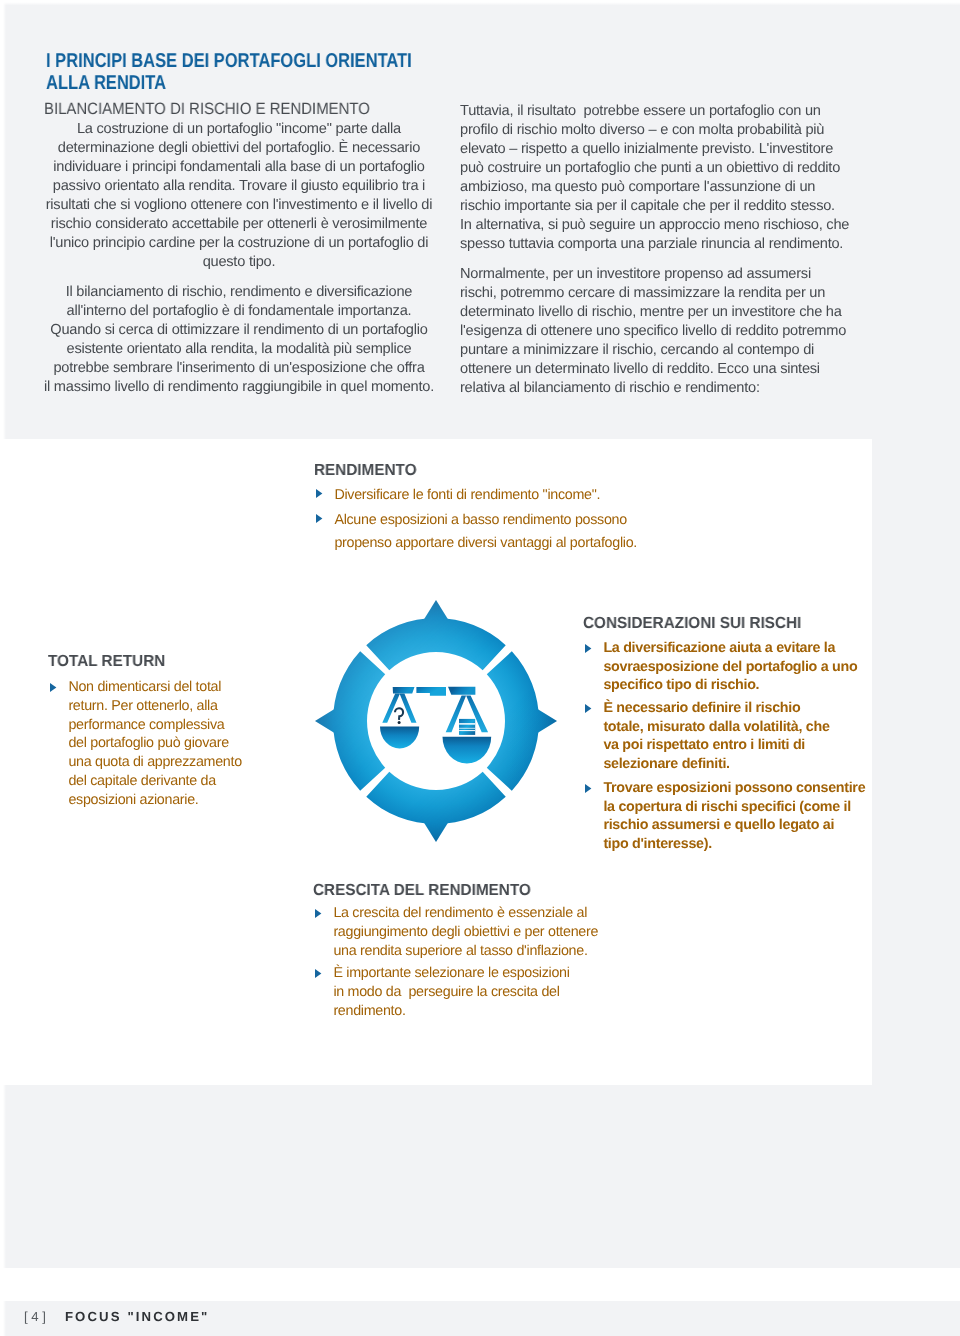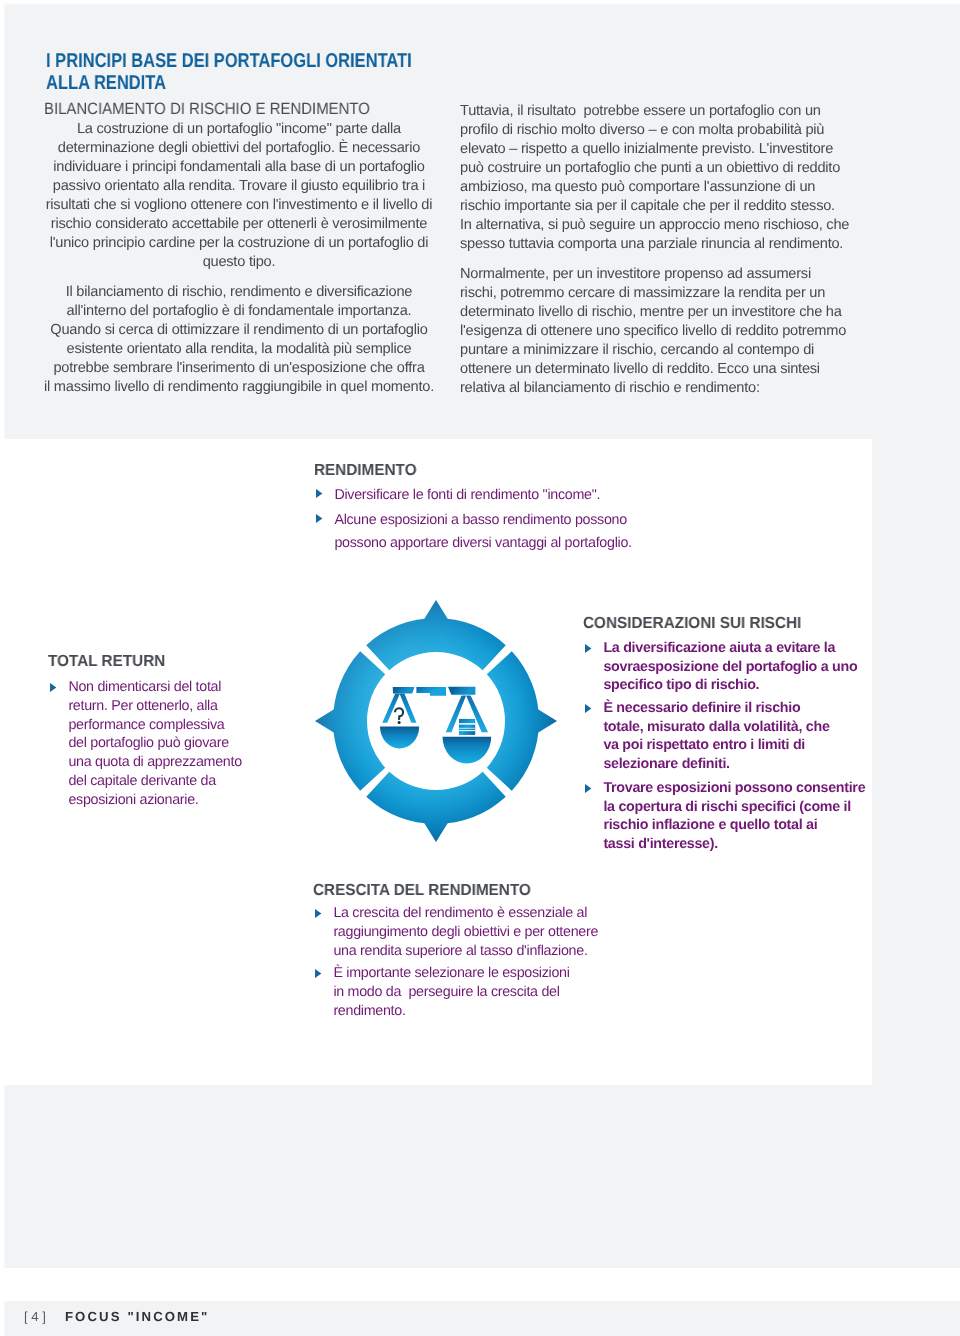--- a/index.html
+++ b/index.html
@@ -27,21 +27,21 @@
   .col{position:absolute;font-size:14.6px;line-height:19px;color:#464a4f;letter-spacing:-0.235px;}
   #col-l{left:44px;top:120px;text-align:center;}
   #col-r{left:460px;top:102px;}
   .col .para{margin:0 0 10.8px 0;}
   .col .para:last-child{margin-bottom:4px;}
 
   .sechead{position:absolute;left:0;top:0;font-size:16.1px;font-weight:bold;color:#464a4f;
     line-height:16.1px;white-space:pre;transform:scaleX(0.95);transform-origin:0 0;}
   .bullets{margin:0;padding:0;list-style:none;position:absolute;left:0;top:22.2px;width:100%;}
   .bullets li{position:relative;padding-left:20.4px;margin:0 0 5px 0;
-    font-size:14.3px;line-height:18.8px;color:#701a75;letter-spacing:-0.3px;}
+    font-size:14.3px;line-height:18.8px;color:#a16207;letter-spacing:-0.3px;}
   #sec-total .bullets{top:24.8px;}
   #sec-risk .bullets{top:23.9px;}
   #sec-rend .bullets li{line-height:22.7px;margin-bottom:1.6px;}
   #sec-risk .bullets li{line-height:18.5px;margin-bottom:5.2px;font-weight:bold;}
   #sec-cresc .bullets li{line-height:18.9px;margin-bottom:2.6px;}
   .bullets li:last-child{margin-bottom:8px;}
   .bullets li .bul{position:absolute;left:2.2px;top:5.1px;width:6.4px;height:9px;}
   .bullets li .bul svg{display:block;}
 
   .sec{position:absolute;}
@@ -83,21 +83,21 @@
     <ul class="bullets">
       <li><span class="bul">
             <svg width="6.4" height="9" viewBox="0 0 64 90">
               <path d="M0 0 L64 45 L0 90 Z" fill="#16669f"></path>
             </svg>
           </span><span><span class="ln">Diversificare le fonti di rendimento "income".</span></span></li>
       <li><span class="bul">
             <svg width="6.4" height="9" viewBox="0 0 64 90">
               <path d="M0 0 L64 45 L0 90 Z" fill="#16669f"></path>
             </svg>
-          </span><span><span class="ln">Alcune esposizioni a basso rendimento possono</span><br><span class="ln">possono apportare diversi vantaggi al portafoglio.</span></span></li>
+          </span><span><span class="ln">Alcune esposizioni a basso rendimento possono</span><br><span class="ln">propenso apportare diversi vantaggi al portafoglio.</span></span></li>
     </ul>
   </div>
 
   <div class="sec" id="sec-total">
     <div class="sechead">TOTAL RETURN</div>
     <ul class="bullets">
       <li><span class="bul">
             <svg width="6.4" height="9" viewBox="0 0 64 90">
               <path d="M0 0 L64 45 L0 90 Z" fill="#16669f"></path>
             </svg>
@@ -115,21 +115,21 @@
           </span><span><span class="ln">La diversificazione aiuta a evitare la</span><br><span class="ln">sovraesposizione del portafoglio a uno</span><br><span class="ln">specifico tipo di rischio.</span></span></li>
       <li><span class="bul">
             <svg width="6.4" height="9" viewBox="0 0 64 90">
               <path d="M0 0 L64 45 L0 90 Z" fill="#16669f"></path>
             </svg>
           </span><span><span class="ln">È necessario definire il rischio</span><br><span class="ln">totale, misurato dalla volatilità, che</span><br><span class="ln">va poi rispettato entro i limiti di</span><br><span class="ln">selezionare definiti.</span></span></li>
       <li><span class="bul">
             <svg width="6.4" height="9" viewBox="0 0 64 90">
               <path d="M0 0 L64 45 L0 90 Z" fill="#16669f"></path>
             </svg>
-          </span><span><span class="ln">Trovare esposizioni possono consentire</span><br><span class="ln">la copertura di rischi specifici (come il</span><br><span class="ln">rischio inflazione e quello total ai</span><br><span class="ln">tassi d'interesse).</span></span></li>
+          </span><span><span class="ln">Trovare esposizioni possono consentire</span><br><span class="ln">la copertura di rischi specifici (come il</span><br><span class="ln">rischio assumersi e quello legato ai</span><br><span class="ln">tipo d'interesse).</span></span></li>
     </ul>
   </div>
 
   <div class="sec" id="sec-cresc">
     <div class="sechead">CRESCITA DEL RENDIMENTO</div>
     <ul class="bullets">
       <li><span class="bul">
             <svg width="6.4" height="9" viewBox="0 0 64 90">
               <path d="M0 0 L64 45 L0 90 Z" fill="#16669f"></path>
             </svg>

